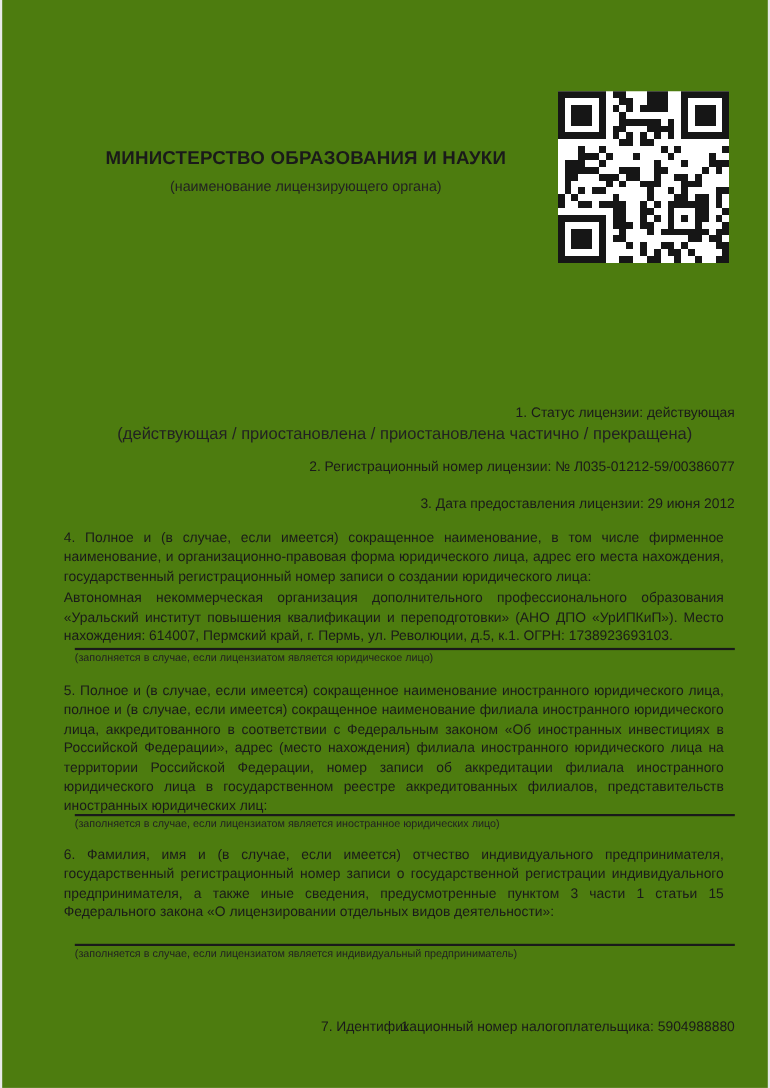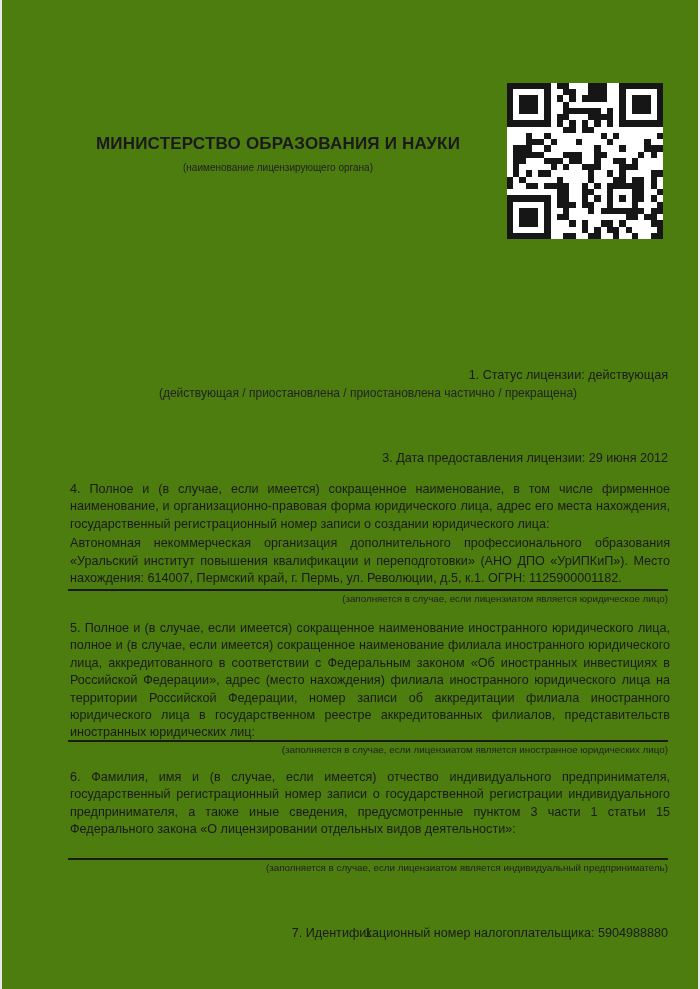--- a/index.html
+++ b/index.html
@@ -23,21 +23,21 @@
   .org-title-line {
     display: block;
     font-weight: bold;
     font-size: 17px;
     line-height: 25px;
     white-space: nowrap;
     letter-spacing: 0.2px;
   }
   .org-caption {
     display: block;
-    font-size: 10px;
+    font-size: 13px;
     margin-top: 6px;
     color: #222;
   }
   .qr {
     position: absolute;
     top: 83px;
     left: 505px;
     width: 156px;
     height: 156px;
   }
@@ -56,38 +56,38 @@
     width: 600px;
     font-size: 12.6px;
     line-height: 17.4px;
     text-align: right;
   }
   .options-note, .fill-note {
     position: absolute;
     left: 66px;
     width: 600px;
     text-align: center;
-    font-size: 12px;
+    font-size: 15px;
     color: #222;
   }
   .para {
     position: absolute;
-    left: 68px;
+    left: 56px;
     width: 600px;
     font-size: 12.6px;
     line-height: 17.4px;
     text-align: justify;
   }
   .para .answer { margin-top: 2px; }
   .blank-field {
     position: absolute;
     left: 66px;
     width: 600px;
     border-top: 2px solid #1a1a1a;
-    text-align: right;
+    text-align: left;
   }
   .blank-field .note {
     display: block;
     font-size: 9.8px;
     margin-top: 2px;
     color: #222;
   }
   .page-number {
     position: absolute;
     top: 926px;
@@ -409,26 +409,27 @@
           <rect x="20" y="24" width="1" height="1"></rect>
           <rect x="23" y="24" width="1" height="1"></rect>
           <rect x="24" y="24" width="1" height="1"></rect>
         </g>
       </svg></div>
 
 
   <div class="line-item" id="item1">1. Статус лицензии: действующая</div>
   <div class="options-note" id="note1">(действующая / приостановлена / приостановлена частично / прекращена)</div>
 
+  <div class="line-item" id="item2">2. Регистрационный номер лицензии: № Л035-01212-59/00386077</div>
 
   <div class="line-item" id="item3">3. Дата предоставления лицензии: 29 июня 2012</div>
 
   <div class="para" id="item4">
     <div class="question">4. Полное и (в случае, если имеется) сокращенное наименование, в том числе фирменное наименование, и организационно-правовая форма юридического лица, адрес его места нахождения, государственный регистрационный номер записи о создании юридического лица:</div>
-    <div class="answer">Автономная некоммерческая организация дополнительного профессионального образования «Уральский институт повышения квалификации и переподготовки» (АНО ДПО «УрИПКиП»). Место нахождения: 614007, Пермский край, г. Пермь, ул. Революции, д.5, к.1. ОГРН: 1125900001182.</div>
+    <div class="answer">Автономная некоммерческая организация дополнительного профессионального образования «Уральский институт повышения квалификации и переподготовки» (АНО ДПО «УрИПКиП»). Место нахождения: 614007, Пермский край, г. Пермь, ул. Революции, д.5, к.1. ОГРН: 1738923693103.</div>
   </div>
   <div class="blank-field" id="field4">
     <span class="note">(заполняется в случае, если лицензиатом является юридическое лицо)</span>
   </div>
 
   <div class="para" id="item5">
     <div class="question">5. Полное и (в случае, если имеется) сокращенное наименование иностранного юридического лица, полное и (в случае, если имеется) сокращенное наименование филиала иностранного юридического лица, аккредитованного в соответствии с Федеральным законом «Об иностранных инвестициях в Российской Федерации», адрес (место нахождения) филиала иностранного юридического лица на территории Российской Федерации, номер записи об аккредитации филиала иностранного юридического лица в государственном реестре аккредитованных филиалов, представительств иностранных юридических лиц:</div>
   </div>
   <div class="blank-field" id="field5">
     <span class="note">(заполняется в случае, если лицензиатом является иностранное юридических лицо)</span>

